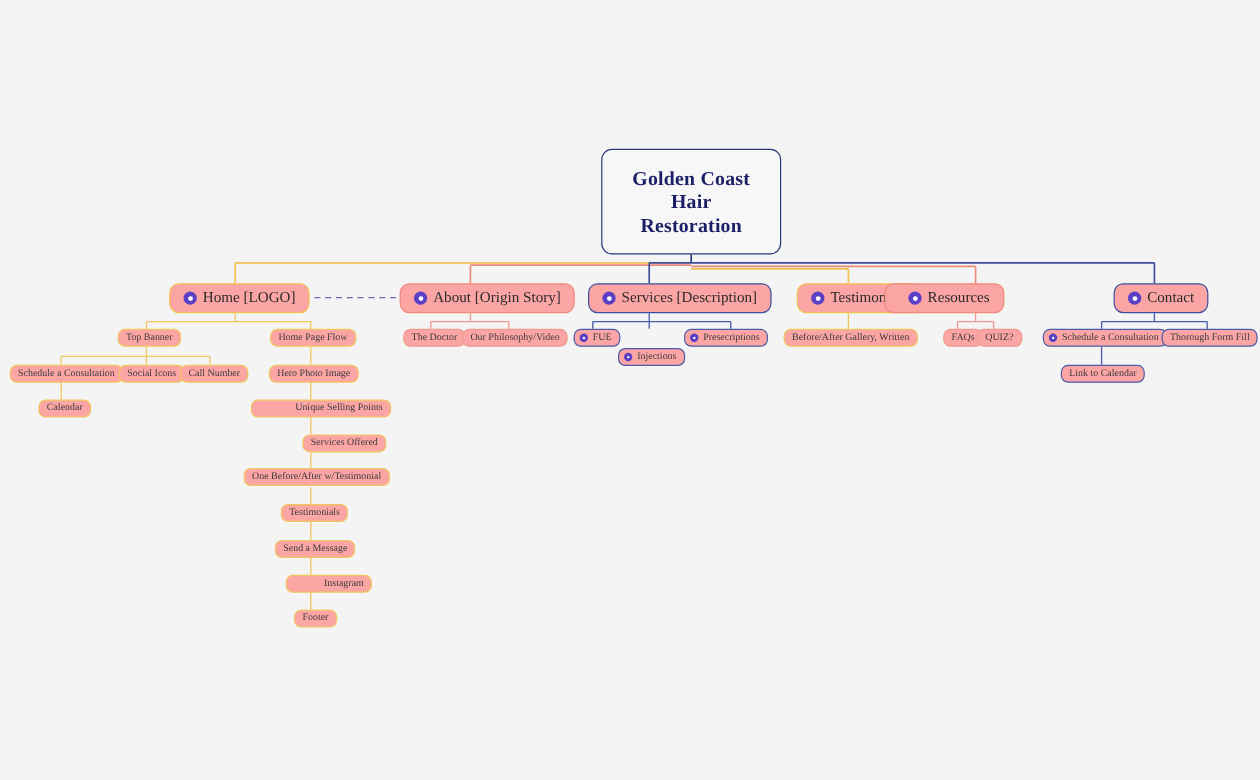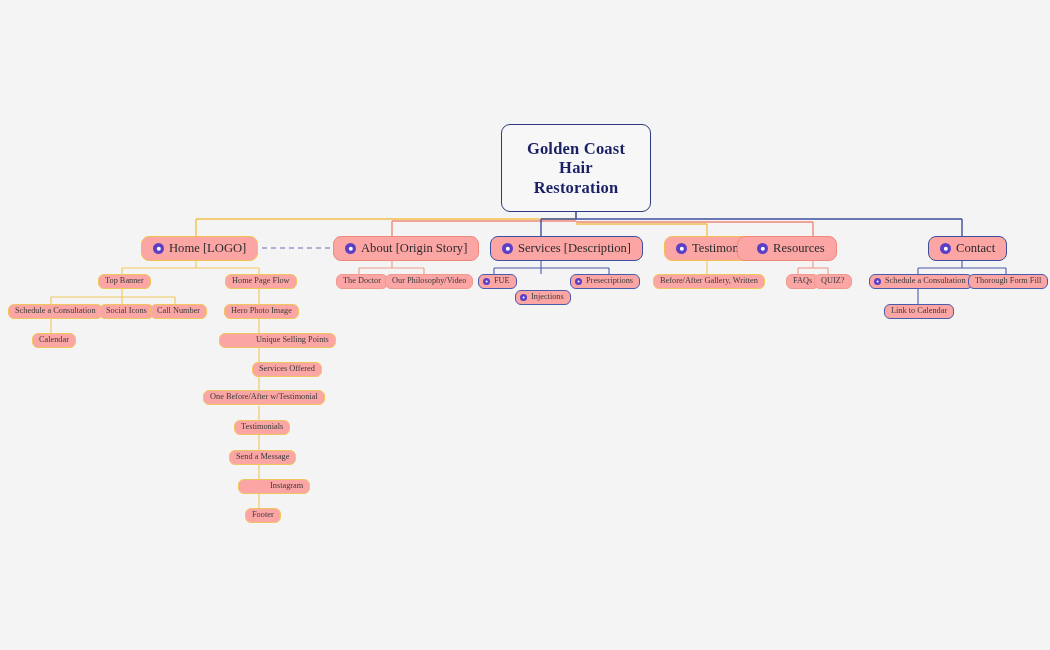--- a/index.html
+++ b/index.html
@@ -238,21 +238,21 @@
   </div>
 
   <div class="node n-l3 c-amber" style="left:225px; top:274px;">
     <span class="lbl">Home Page Flow</span>
   </div>
 
   <div class="node n-l3 c-amber" style="left:224px; top:304px;">
     <span class="lbl">Hero Photo Image</span>
   </div>
 
-  <div class="node n-l3 c-amber" style="left:219px; top:333px;padding-left:36px;">
+  <div class="node n-l3 c-amber" style="left:209px; top:333px;padding-left:36px;">
     <span class="lbl">Unique Selling Points</span>
   </div>
 
   <div class="node n-l3 c-amber" style="left:228px; top:362px;margin-left:24px;">
     <span class="lbl">Services Offered</span>
   </div>
 
   <div class="node n-l3 c-amber" style="left:203px; top:390px;">
     <span class="lbl">One Before/After w/Testimonial</span>
   </div>

